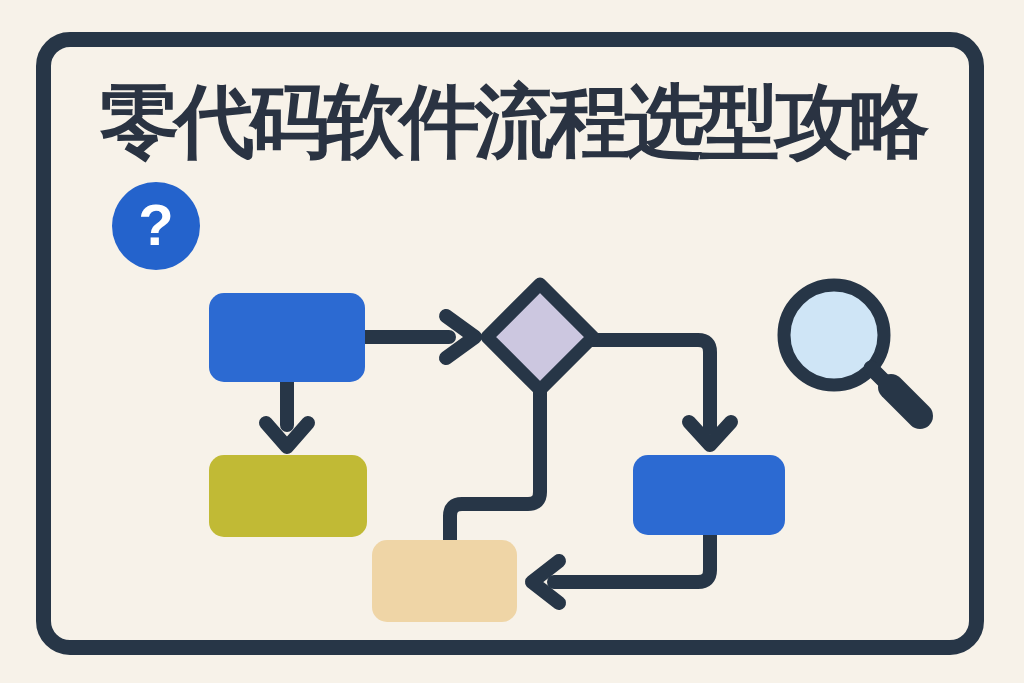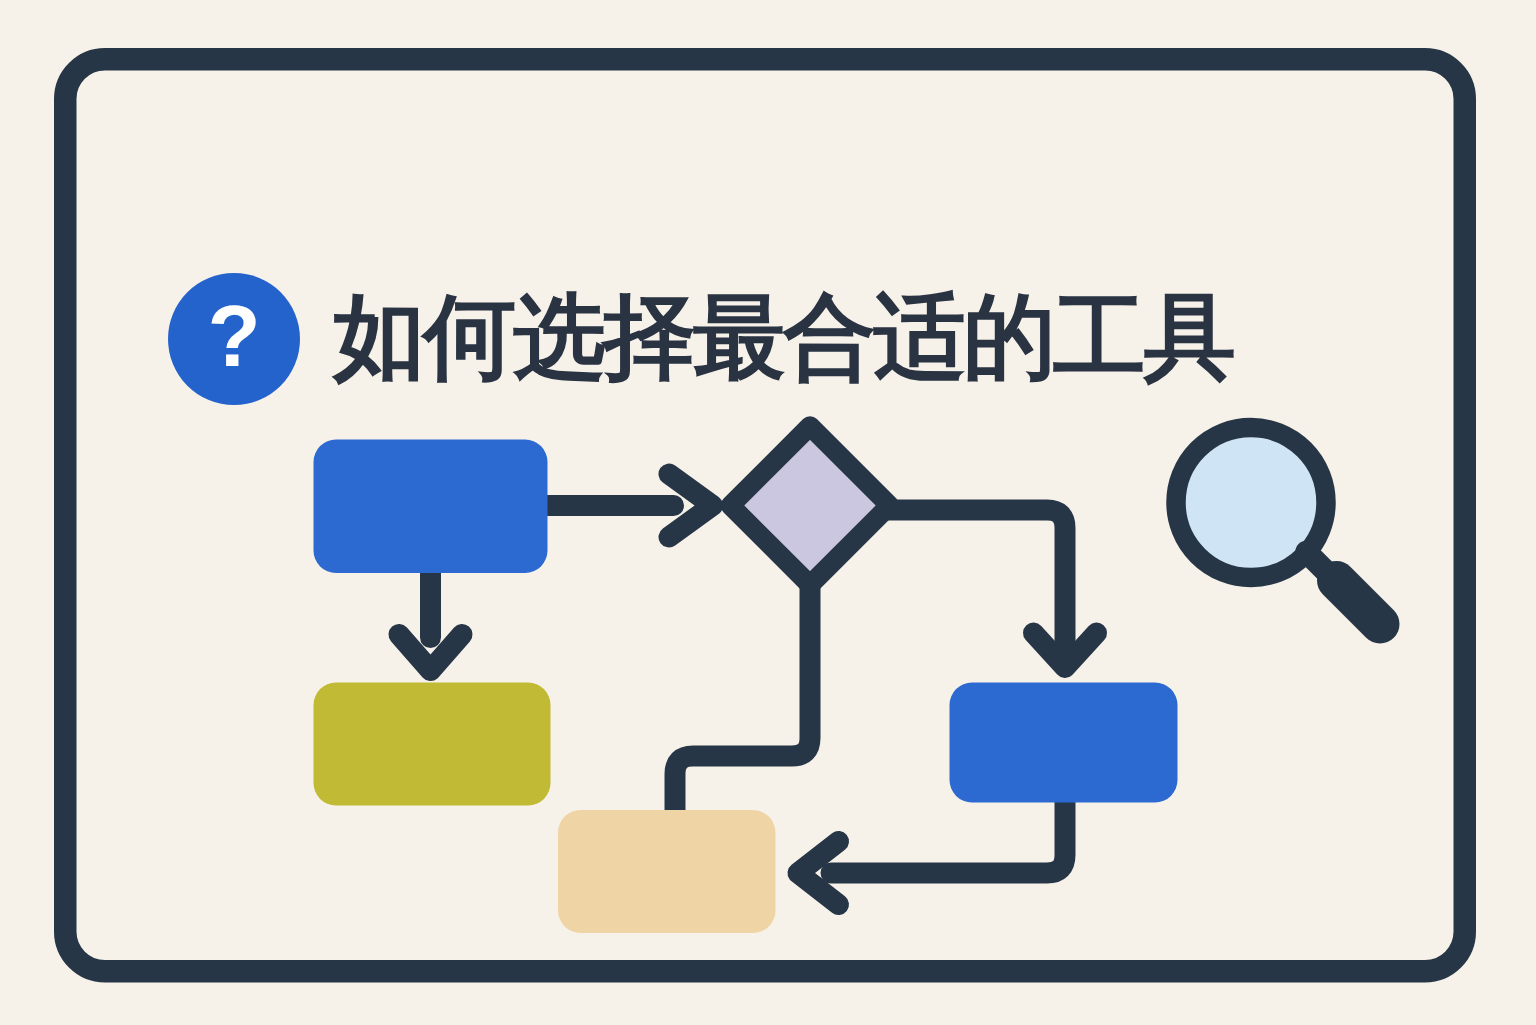--- a/index.html
+++ b/index.html
@@ -40,26 +40,26 @@
   .neck{fill:none;stroke:#273647;stroke-width:15;stroke-linecap:round;}
   .grip{fill:none;stroke:#273647;stroke-width:26;stroke-linecap:round;}
 </style>
 </head>
 <body>
 
 <div class="stage">
 
   <div class="frame"></div>
 
+  <div class="title">零代码软件流程选型攻略</div>
 
   <div class="subtitle-row">
     <div class="qcircle">
       <span>?</span>
     </div>
-    <div class="subtitle">如何选择最合适的工具</div>
   </div>
 
   <svg class="art" viewBox="0 0 1024 683">
 
     <path class="ln" d="M365 337 H449"></path>
     <path class="ln" d="M446 316 L475 337 L446 358"></path>
 
     <path class="ln" d="M287 382 V425"></path>
     <path class="ln" d="M266 423 L287 447 L308 423"></path>
 

